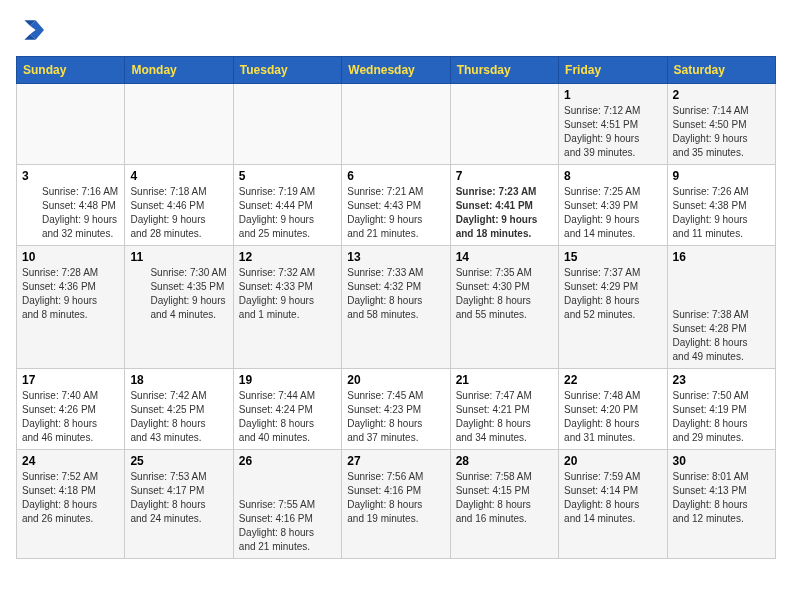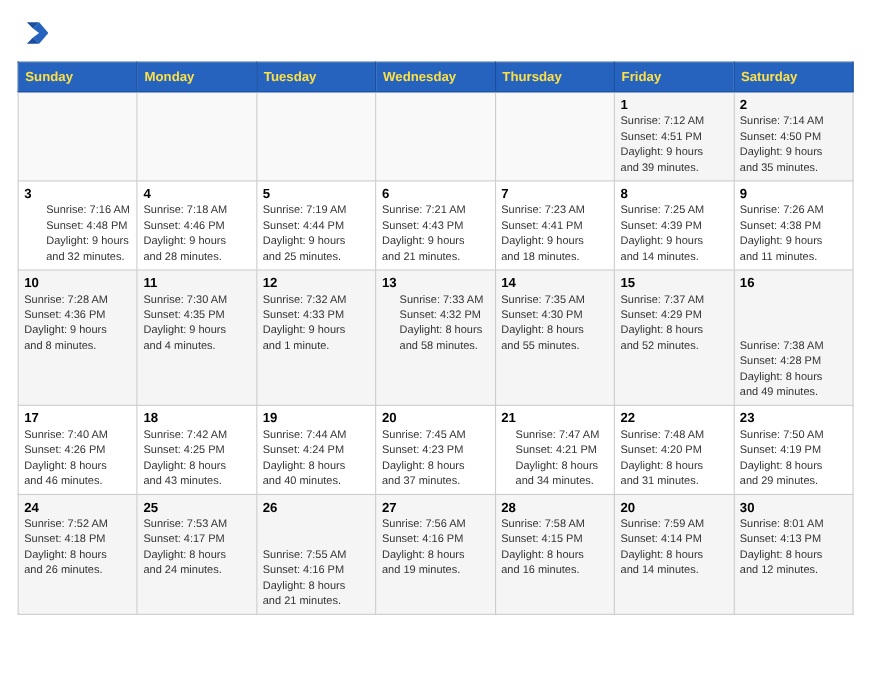--- a/index.html
+++ b/index.html
@@ -164,21 +164,21 @@
         </td>
         <td>
           <span class="day-number">6</span>
           <div class="day-info" style="white-space: pre-line;">Sunrise: 7:21 AM
 Sunset: 4:43 PM
 Daylight: 9 hours
 and 21 minutes.</div>
         </td>
         <td>
           <span class="day-number">7</span>
-          <div class="day-info" style="white-space: pre-line;">Sunrise: 7:23 AM
+          <div class="day-info" style="white-space: pre-line; font-weight: bold;">Sunrise: 7:23 AM
 Sunset: 4:41 PM
 Daylight: 9 hours
 and 18 minutes.</div>
         </td>
         <td>
           <span class="day-number">8</span>
           <div class="day-info" style="white-space: pre-line;">Sunrise: 7:25 AM
 Sunset: 4:39 PM
 Daylight: 9 hours
 and 14 minutes.</div>
@@ -194,35 +194,35 @@
       <tr>
         <td>
           <span class="day-number">10</span>
           <div class="day-info" style="white-space: pre-line;">Sunrise: 7:28 AM
 Sunset: 4:36 PM
 Daylight: 9 hours
 and 8 minutes.</div>
         </td>
         <td>
           <span class="day-number">11</span>
-          <div class="day-info" style="white-space: pre-line;">Sunrise: 7:30 AM
+          <div class="day-info" style="white-space: pre-line; margin-left: 20px;">Sunrise: 7:30 AM
 Sunset: 4:35 PM
 Daylight: 9 hours
 and 4 minutes.</div>
         </td>
         <td>
           <span class="day-number">12</span>
           <div class="day-info" style="white-space: pre-line;">Sunrise: 7:32 AM
 Sunset: 4:33 PM
 Daylight: 9 hours
 and 1 minute.</div>
         </td>
         <td>
           <span class="day-number">13</span>
-          <div class="day-info" style="white-space: pre-line; margin-left: 16px;">Sunrise: 7:33 AM
+          <div class="day-info" style="white-space: pre-line;">Sunrise: 7:33 AM
 Sunset: 4:32 PM
 Daylight: 8 hours
 and 58 minutes.</div>
         </td>
         <td>
           <span class="day-number">14</span>
           <div class="day-info" style="white-space: pre-line;">Sunrise: 7:35 AM
 Sunset: 4:30 PM
 Daylight: 8 hours
 and 55 minutes.</div>
@@ -266,21 +266,21 @@
         </td>
         <td>
           <span class="day-number">20</span>
           <div class="day-info" style="white-space: pre-line;">Sunrise: 7:45 AM
 Sunset: 4:23 PM
 Daylight: 8 hours
 and 37 minutes.</div>
         </td>
         <td>
           <span class="day-number">21</span>
-          <div class="day-info" style="white-space: pre-line; margin-left: 13px;">Sunrise: 7:47 AM
+          <div class="day-info" style="white-space: pre-line;">Sunrise: 7:47 AM
 Sunset: 4:21 PM
 Daylight: 8 hours
 and 34 minutes.</div>
         </td>
         <td>
           <span class="day-number">22</span>
           <div class="day-info" style="white-space: pre-line;">Sunrise: 7:48 AM
 Sunset: 4:20 PM
 Daylight: 8 hours
 and 31 minutes.</div>

